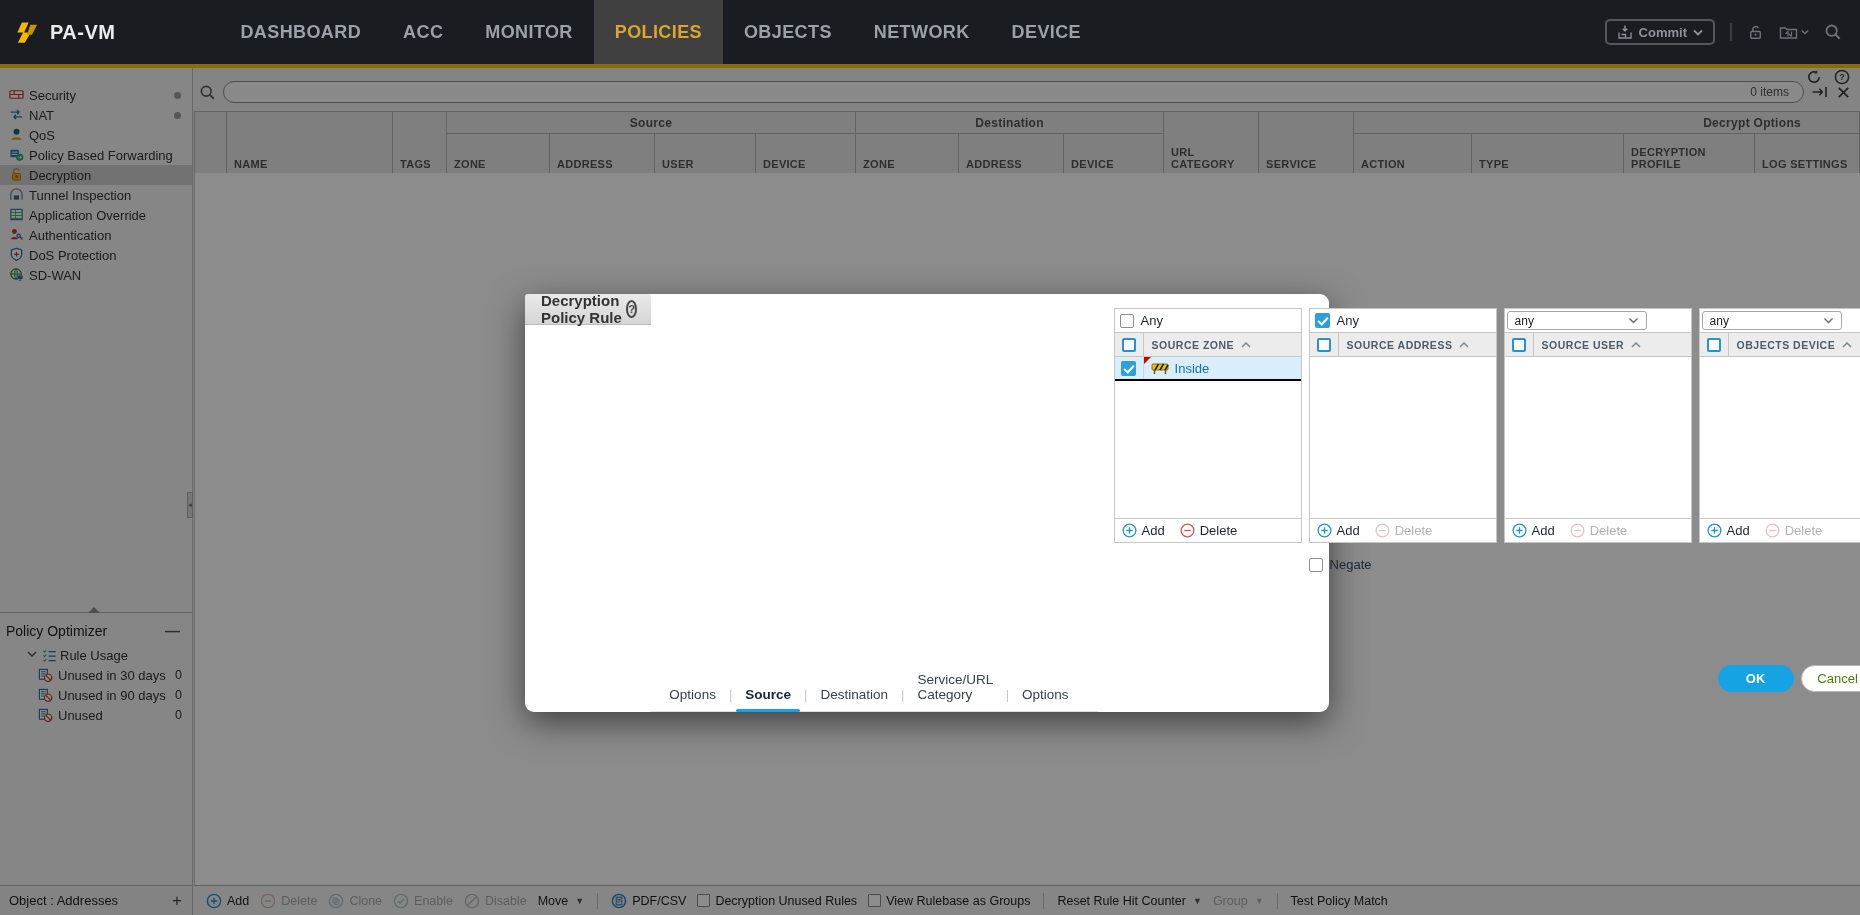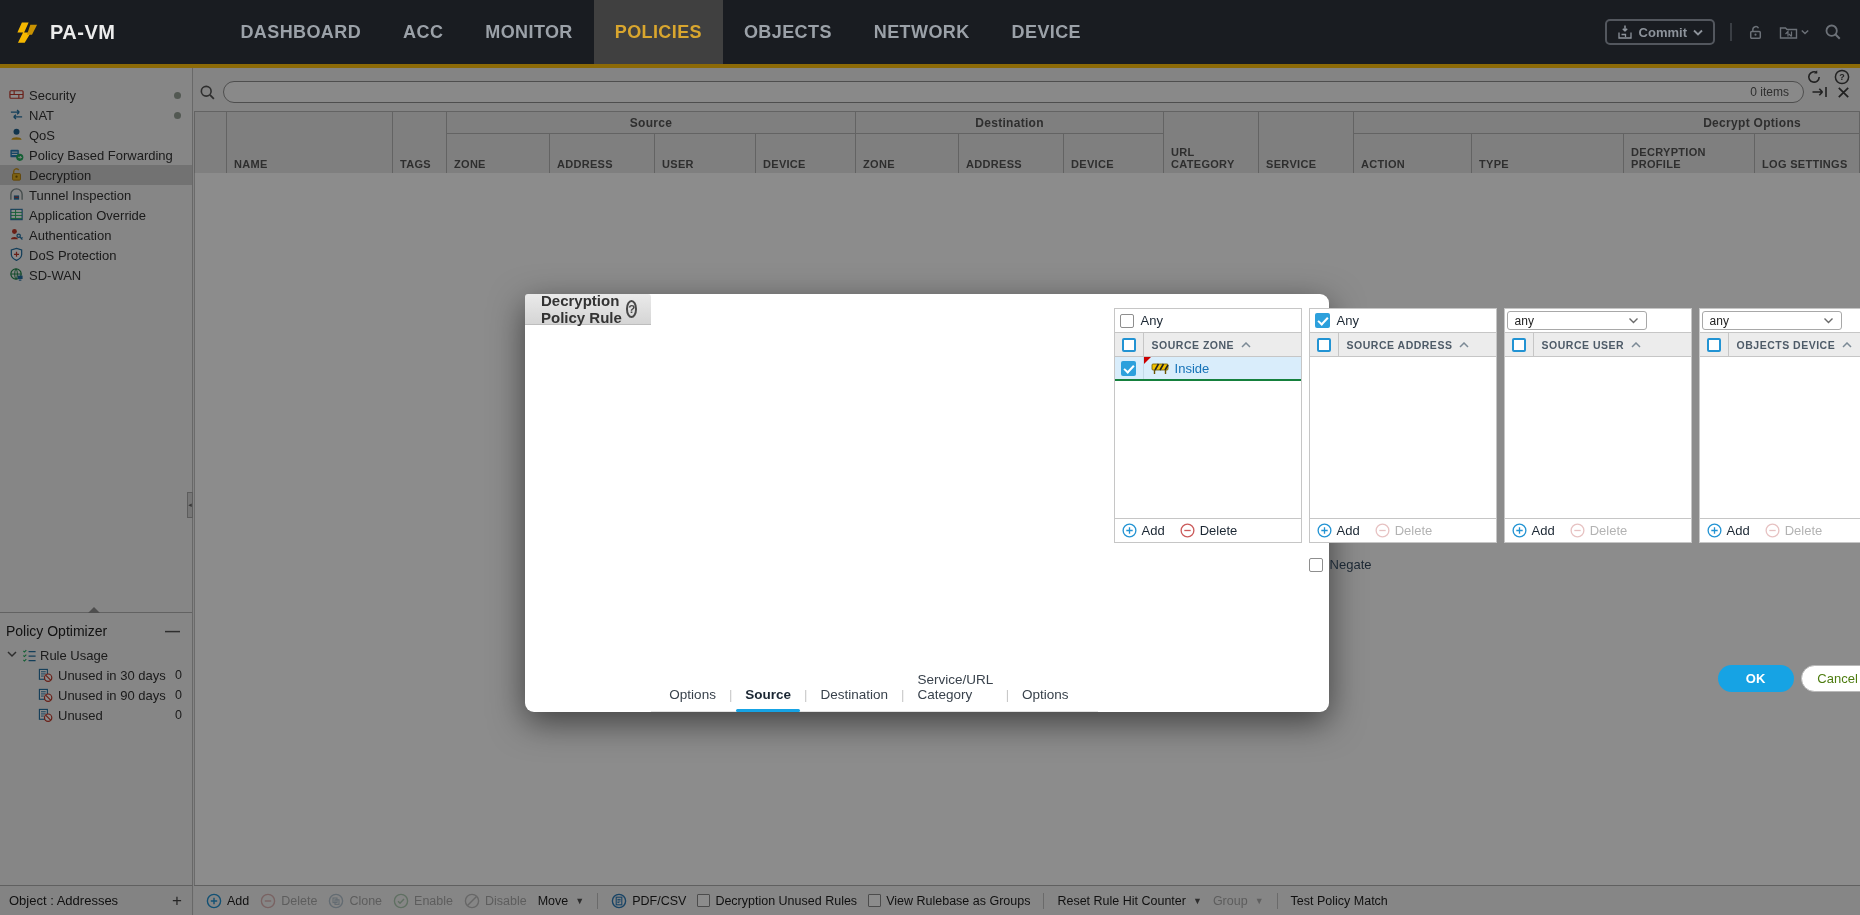--- a/index.html
+++ b/index.html
@@ -28,21 +28,21 @@
   .side-item .icn { position:absolute; left:9px; top:2px; }
   .side-item.selected { background:#cfcfcf; font-weight:normal; }
   .side-dot { position:absolute; right:11px; width:7px; height:7px; border-radius:50%; background:#96a096; }
   .side-splitter { position:absolute; top:424px; right:-1px; width:6px; height:26px; background:#d9d9d9; border:1px solid #aaa; font-size:7px; color:#666; display:flex; align-items:center; justify-content:center; }
   .po { position:absolute; top:544px; left:0; right:0; }
   .po-divider { position:relative; border-top:1px solid #b3b3b3; }
   .po-divider .grip { position:absolute; top:-6px; left:88px; width:0; height:0; border-left:6px solid transparent; border-right:6px solid transparent; border-bottom:6px solid #8f8f8f; }
   .po-title { display:flex; justify-content:space-between; align-items:center; padding:9px 12px 6px 6px; font-size:14px; color:#222; }
   .po-min { color:#555; font-weight:bold; font-size:15px; }
   .po-row { position:relative; height:20px; display:flex; align-items:center; font-size:13px; color:#333; }
-  .po-root { padding-left:40px; }
+  .po-root { padding-left:40px;margin-left:20px; }
   .po-child { padding-left:58px; }
   .po-count { position:absolute; right:10px; font-size:12.5px; color:#333; }
   .po-caret { position:absolute; left:7px; top:5px; }
   .po-row .icn { position:absolute; top:3px; }
   .po-root .icn { left:22px; }
   .po-child .icn { left:38px; }
   .bottom-left-bar { position:absolute; bottom:0; left:0; width:193px; height:30px; background:#efefef; border-top:1px solid #b0b0b0; border-right:1px solid #bdbdbd; display:flex; align-items:center; justify-content:space-between; padding:0 10px 0 9px; font-size:13px; color:#222; z-index:2; }
   .plus-glyph { font-size:17px; color:#444; font-weight:normal; }
 
   
@@ -85,21 +85,21 @@
   .dlg-body { flex:1; padding:14px 16px 0; display:flex; flex-direction:column; }
   .panels { display:flex; gap:7px; }
   .panel { width:188px; height:235px; border:1px solid #c6c6c6; display:flex; flex-direction:column; background:#fff; }
   .any-row { height:23px; display:flex; align-items:center; gap:7px; padding-left:5px; font-size:13px; color:#1b2733; }
   .select-row { height:23px; display:flex; align-items:center; padding-left:2px; }
   .pan-select { width:140px; height:19px; border:1px solid #a8a8a8; border-radius:3px; background:#fff; display:flex; align-items:center; justify-content:space-between; padding:0 7px; font-size:12px; color:#222; }
   .panel-header { height:25px; background:#ececec; border-top:1px solid #c6c6c6; border-bottom:1px solid #c6c6c6; display:flex; align-items:stretch; }
   .ph-cb-cell { width:29px; border-right:1px solid #c6c6c6; display:flex; align-items:center; justify-content:center; }
   .ph-label { display:flex; align-items:center; gap:7px; padding-left:8px; font-size:10.5px; font-weight:bold; color:#4e5b68; letter-spacing:.5px; }
   .panel-list { flex:1; background:#fff; }
-  .zone-row { height:24px; background:#d9edfb; border-bottom:2px solid #15803d; display:flex; align-items:stretch; }
+  .zone-row { height:24px; background:#d9edfb; border-bottom:2px solid #000000; display:flex; align-items:stretch; }
   .zr-cb-cell { width:29px; border-right:1px solid #c3d9e8; display:flex; align-items:center; justify-content:center; }
   .zr-content { position:relative; flex:1; display:flex; align-items:center; gap:6px; padding-left:7px; }
   .corner-flag { position:absolute; top:0; left:0; width:0; height:0; border-top:7px solid #cc0000; border-right:7px solid transparent; }
   .zone-label { color:#1472b8; font-size:13px; }
   .panel-footer { height:24px; border-top:1px solid #c6c6c6; display:flex; align-items:center; gap:15px; padding-left:7px; }
   .pf-btn { display:flex; align-items:center; gap:5px; font-size:13px; color:#1b2733; }
   .pf-btn.disabled { color:#b3b3b3; }
 
   .cb { width:14px; height:14px; border:1.5px solid #8e8e8e; border-radius:2px; background:#fff; flex:none; }
   .cb-blue { width:14px; height:14px; border:2px solid #2293d3; border-radius:2px; background:#fff; flex:none; }

